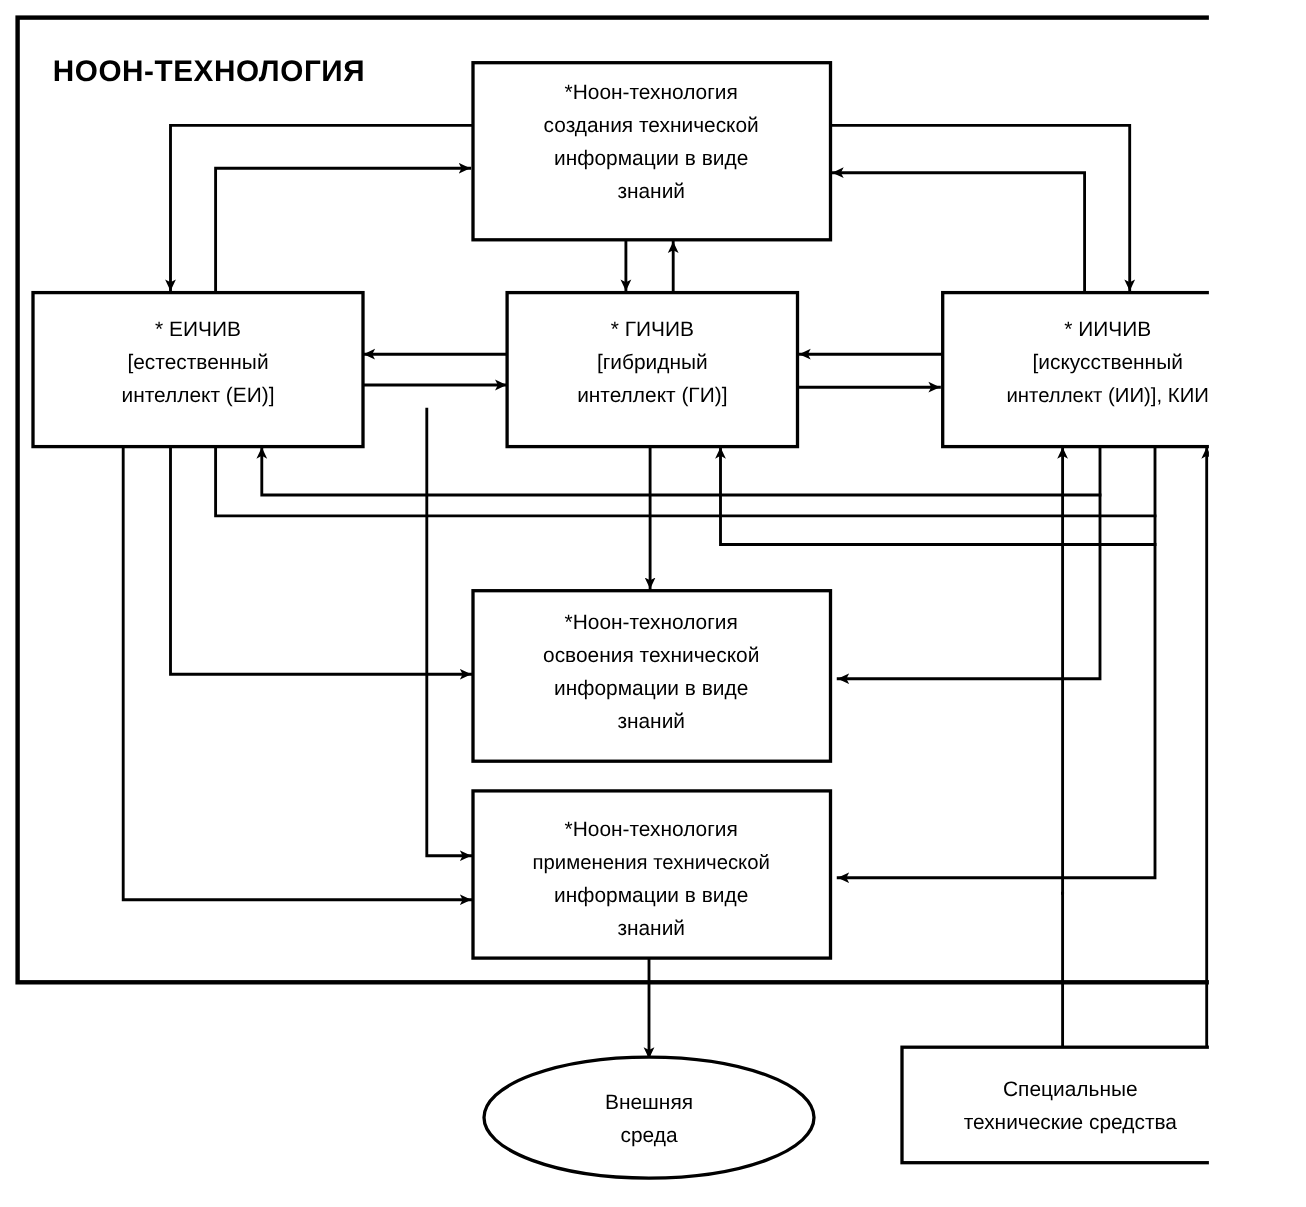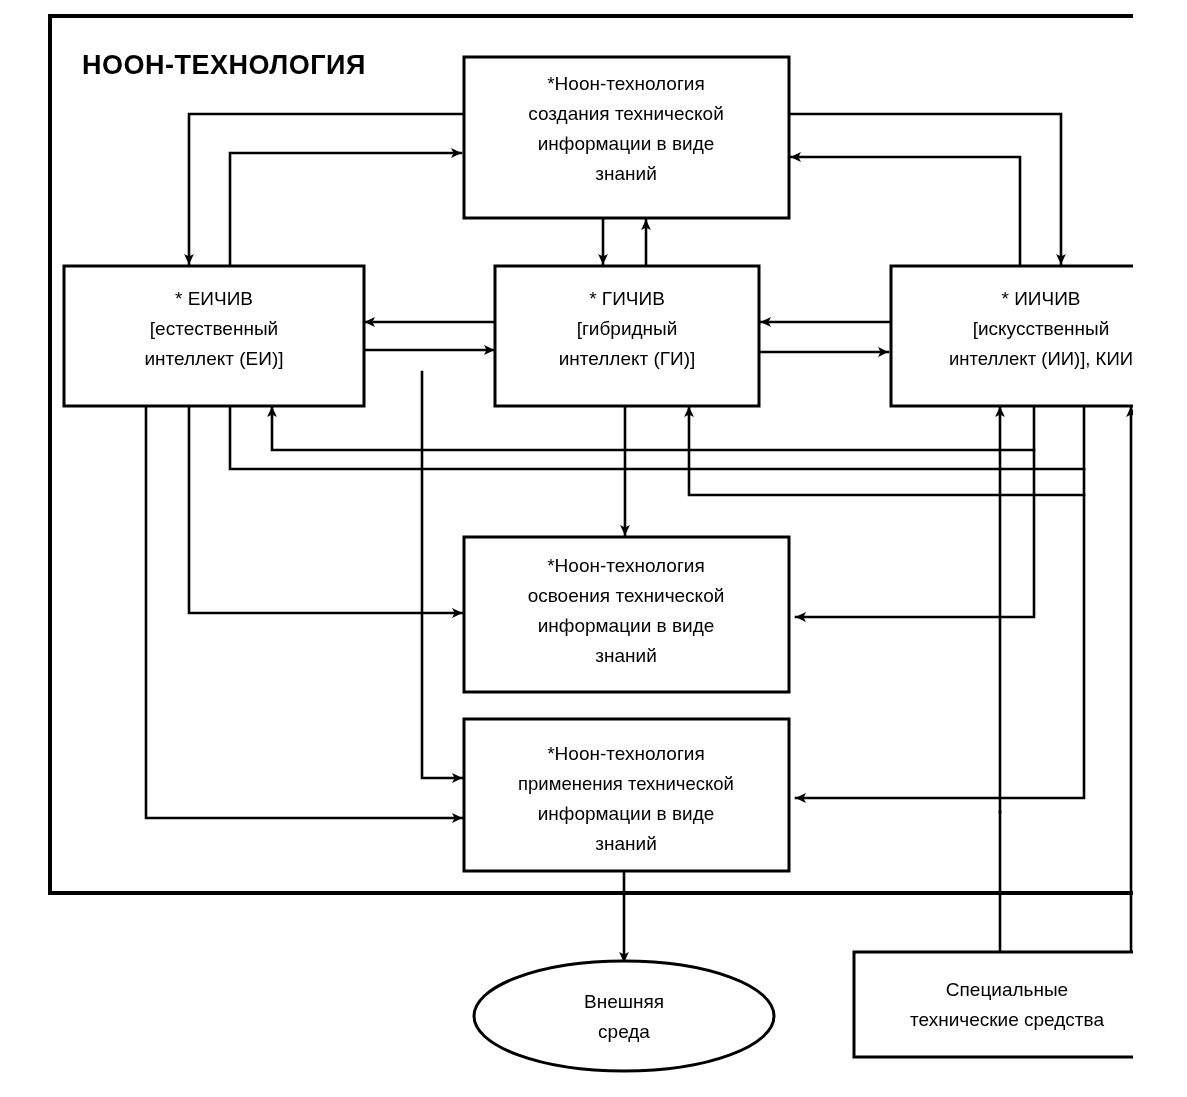--- a/index.html
+++ b/index.html
@@ -1,17 +1,17 @@
 <!DOCTYPE html>
 <html><head>
 <meta charset="utf-8">
 <style>
   html,body{margin:0;padding:0;background:#ffffff;}
   body{width:1187px;height:1097px;font-family:"Liberation Sans",sans-serif;color:#000;}
-  #stage{position:relative;width:1099px;height:1097px;overflow:hidden;margin-left:34px;}
+  #stage{position:relative;width:1099px;height:1097px;overflow:hidden;}
   svg#diagram{position:absolute;left:0;top:0;width:1187px;height:1097px;}
   .boxtext{font-family:"Liberation Sans",sans-serif;font-size:19px;fill:#000;text-anchor:middle;}
   .boxtext.small{font-size:18.5px;}
   .ovaltext{font-family:"Liberation Sans",sans-serif;font-size:19px;fill:#000;text-anchor:middle;}
   .title{font-family:"Liberation Sans",sans-serif;font-size:27px;font-weight:bold;fill:#000;letter-spacing:0.5px;}
   .shape{fill:#ffffff;stroke:#000000;stroke-width:3;}
   .frame{fill:none;stroke:#000000;stroke-width:4;}
   .conn{stroke:#000000;stroke-width:2.6;fill:none;stroke-linecap:square;stroke-linejoin:miter;}
 </style>
 </head>

